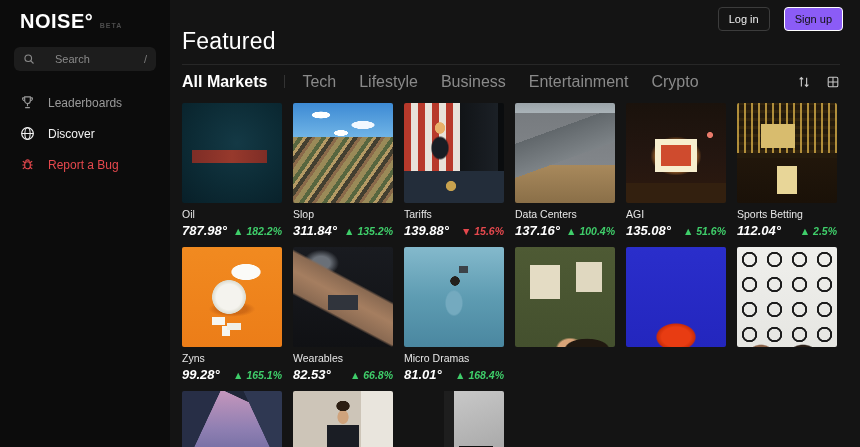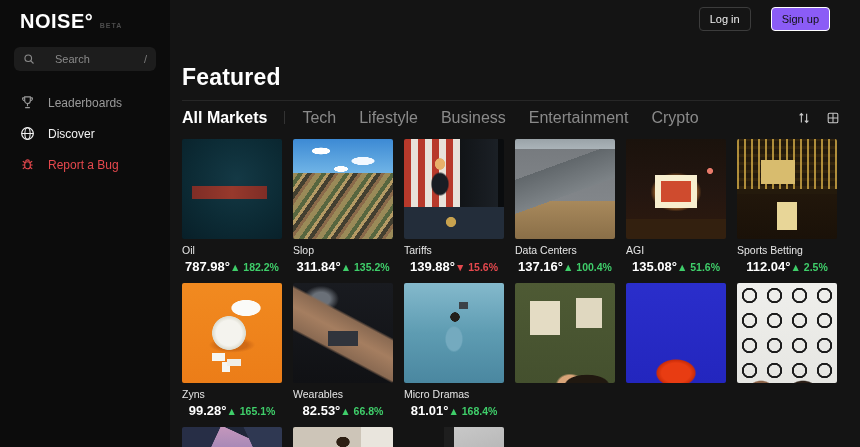--- a/index.html
+++ b/index.html
@@ -32,47 +32,47 @@
     display: flex; align-items: center; gap: 13px;
     padding: 8px 6px; font-size: 12px; color: #9a9a9a; cursor: pointer;
     border-radius: 6px;
   }
   .nav-item.active { color: #f2f2f2; }
   .nav-item.danger { color: #e5484d; }
   .nav-item svg { flex-shrink: 0; }
 
   
   .main { flex: 1; position: relative; padding: 0 20px 0 12px; }
-  .topbar { position: absolute; top: 7px; right: 30px; display: flex; gap: 20px; }
+  .topbar { position: absolute; top: 7px; right: 17px; display: flex; gap: 14px; }
   .btn { font-size: 11px; padding: 5px 10px; border-radius: 4px; cursor: pointer; font-family: inherit; }
   .btn-login { background: #151515; border: 1px solid #3c3c3c; color: #f0f0f0; }
   .btn-signup { background: #8b5cf6; border: 1px solid #ffffff; color: #111; }
 
-  .page-title { margin-top: 64px; font-size: 23px; font-weight: 700; letter-spacing: .2px; }
+  .page-title { margin-top: 28px; font-size: 23px; font-weight: 400; letter-spacing: .2px; }
   .h-divider { height: 1px; background: #272727; margin-top: 9px; }
 
   .tabsrow { display: flex; align-items: center; height: 33px; }
   .tab {
     background: none; border: none; color: #8a8a8a; font-size: 16px;
     margin-right: 23px; cursor: pointer; font-family: inherit; padding: 0;
   }
   .tab.active { color: #ffffff; font-weight: 700; margin-right: 17px; }
   .tab-sep { width: 1px; height: 13px; background: #333; margin-right: 17px; }
   .tab-tools { margin-left: auto; display: flex; gap: 15px; align-items: center; }
   .tool-btn { background: none; border: none; cursor: pointer; padding: 0; display: flex; }
 
   
   .grid {
     display: grid; grid-template-columns: repeat(6, 100px);
     column-gap: 11px; row-gap: 9px; margin-top: 5px;
   }
   .card { cursor: pointer; }
   .thumb { width: 100px; height: 100px; border-radius: 2px; }
   .name { font-size: 10.5px; color: #e6e6e6; margin-top: 5px; white-space: nowrap; overflow: hidden; }
-  .pricerow { display: flex; justify-content: center; align-items: baseline; margin-top: 3px; }
+  .pricerow { display: flex; justify-content: space-between; align-items: baseline; margin-top: 3px; font-style: italic; }
   .price { font-size: 13px; font-weight: 700; color: #fff; }
   .change { font-size: 10.5px; font-weight: 600; }
   .change.up { color: #3fce6a; }
   .change.down { color: #e5484d; }
 
   
   .img-oil{background:
     linear-gradient(90deg,transparent 7%,#7e2d26 7%,#97392c 50%,#7e2d26 88%,transparent 88%) 50% 54%/92% 13px no-repeat,
     radial-gradient(circle at 55% 40%,#143945 0%,#0c2b35 55%,#081f28 100%);}
   .img-slop{background:

